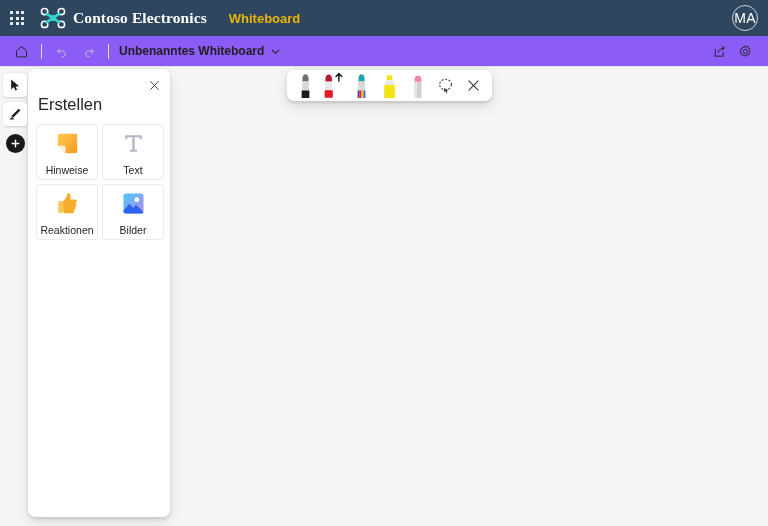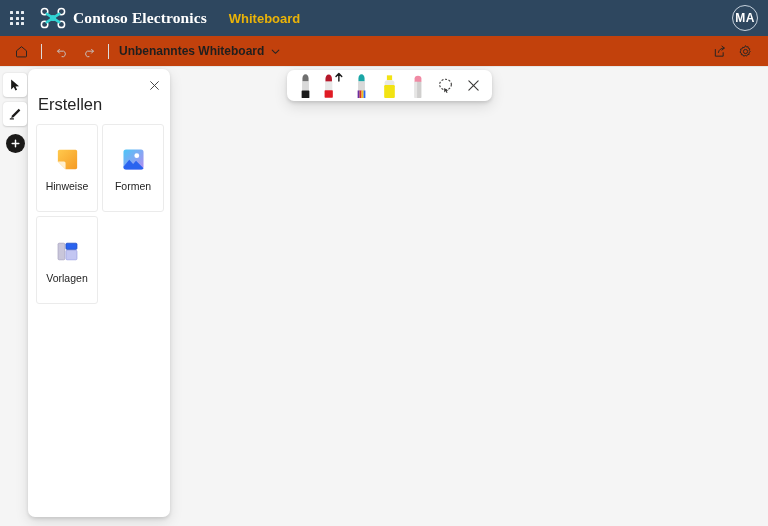--- a/index.html
+++ b/index.html
@@ -66,34 +66,34 @@
     margin-left: 22px;
     white-space: nowrap;
   }
   .header-spacer { flex: 1 1 auto; }
   .avatar {
     width: 26px;
     height: 26px;
     border-radius: 50%;
     border: 1.4px solid #c7d2dd;
     color: #ffffff;
-    font-size: 12px;
-    font-weight: 700;
+    font-size: 14px;
+    font-weight: 400;
     display: flex;
     align-items: center;
     justify-content: center;
     letter-spacing: 0.3px;
     cursor: pointer;
     box-sizing: border-box;
   }
 
   
   .cmd-bar {
     height: 31px;
-    background: #c2410c;
+    background: #8b5cf6;
     border-bottom: 1px solid #e6e6e6;
     display: flex;
     align-items: center;
     padding: 0 10px 0 8px;
     box-sizing: border-box;
   }
   .cmd-btn {
     width: 26px;
     height: 24px;
     display: flex;
@@ -202,21 +202,21 @@
     position: absolute;
     left: 8px;
     top: 55px;
     width: 128px;
     display: flex;
     flex-wrap: wrap;
     gap: 4px;
   }
   .card {
     width: 62px;
-    height: 88px;
+    height: 56px;
     background: #ffffff;
     border: 1px solid #ebebeb;
     border-radius: 3px;
     display: flex;
     flex-direction: column;
     align-items: center;
     justify-content: center;
     cursor: pointer;
     box-sizing: border-box;
   }
@@ -384,51 +384,63 @@
               </linearGradient>
             </defs>
             <path d="M4 5.6 A1.6 1.6 0 0 1 5.6 4 L22.4 4 A1.6 1.6 0 0 1 24 5.6 L24 22.4
                      A1.6 1.6 0 0 1 22.4 24 L12 24 L4 16 Z" fill="url(#gNote)"></path>
             <path d="M12 24 L4 16 L10.4 16 A1.6 1.6 0 0 1 12 17.6 Z" fill="#fff0d0"></path>
           </svg>
         </div>
         <div class="card-label">Hinweise</div>
       </div>
 
-
-
+      <div class="card">
+        <div class="card-icon">
+          <svg width="27" height="27" viewBox="0 0 28 28">
+            <path d="M5.4 5.4 L22.6 5.4 L22.6 9.6 L20.4 9.6 L20.4 7.6 L15.2 7.6 L15.2 20.4 L17.6 20.4
+                     L17.6 22.6 L10.4 22.6 L10.4 20.4 L12.8 20.4 L12.8 7.6 L7.6 7.6 L7.6 9.6 L5.4 9.6 Z" fill="#b8b3c6"></path>
+          </svg>
+        </div>
+        <div class="card-label">Text</div>
+      </div>
+
+
+      <div class="card">
+        <div class="card-icon">
+          <svg width="27" height="27" viewBox="0 0 28 28">
+            <path d="M9.4 11.6 C10.8 10.4 12.6 8.2 13.2 6.4 C13.7 4.8 13.4 3.4 14.8 3.3
+                     C16.3 3.2 17.2 4.6 17.2 6.6 C17.2 8.2 16.5 9.9 16.5 9.9 L21.6 9.9
+                     A2.1 2.1 0 0 1 23.7 12 A2.1 2.1 0 0 1 22.4 13.9 A2 2 0 0 1 21.6 17.5
+                     A2 2 0 0 1 20.6 20.9 A2 2 0 0 1 19.3 24.1 L13.4 24.1
+                     C11.6 24.1 10.4 23.5 9.4 22.7 Z" fill="#f9ab2e"></path>
+            <rect x="4.3" y="11.4" width="5.3" height="12.8" rx="1.9" fill="#fcc758"></rect>
+          </svg>
+        </div>
+        <div class="card-label">Reaktionen</div>
+      </div>
 
       <div class="card">
         <div class="card-icon">
           <svg width="27" height="27" viewBox="0 0 28 28">
             <defs>
               <linearGradient id="gSky" x1="0" y1="0" x2="1" y2="1">
                 <stop offset="0" stop-color="#4cc6f7"></stop>
                   <stop offset="1" stop-color="#b58cf0"></stop>
               </linearGradient>
             </defs>
             <rect x="3.6" y="3.6" width="20.8" height="20.8" rx="2.6" fill="url(#gSky)"></rect>
             <circle cx="17.4" cy="10" r="2.5" fill="#ffffff"></circle>
             <path d="M3.6 21.6 L9.6 14.2 L13.6 18.6 L16.6 15.4 L24.4 23.2
                      A2.6 2.6 0 0 1 21.8 24.4 L6.2 24.4 A2.6 2.6 0 0 1 3.6 21.8 Z" fill="#2a63ef"></path>
           </svg>
         </div>
-        <div class="card-label">Formen</div>
+        <div class="card-label">Bilder</div>
       </div>
 
-      <div class="card">
-        <div class="card-icon">
-          <svg width="27" height="27" viewBox="0 0 28 28">
-            <rect x="4.2" y="5.4" width="7" height="17.2" rx="1.1" fill="#c9c6da" stroke="#a8a4c0" stroke-width="0.8"></rect>
-            <rect x="12.4" y="5.4" width="11.4" height="6.4" rx="1.1" fill="#2a63ef" stroke="#1e4cc4" stroke-width="0.8"></rect>
-            <rect x="12.4" y="12.8" width="11.4" height="9.8" rx="1.1" fill="#c3c6f2" stroke="#9ea3e2" stroke-width="0.8"></rect>
-          </svg>
-        </div>
-        <div class="card-label">Vorlagen</div>
-      </div>
 
 
     </div>
   </div>
 
   <div class="pen-toolbar">
 
     <div class="pen-item">
       <svg width="15" height="27" viewBox="0 0 16 30">
         <path d="M8 1.5 C6 1.5 4.6 3.6 4.6 6.2 L4.6 9.5 L11.4 9.5 L11.4 6.2 C11.4 3.6 10 1.5 8 1.5 Z" fill="#6f6f6f"></path>

